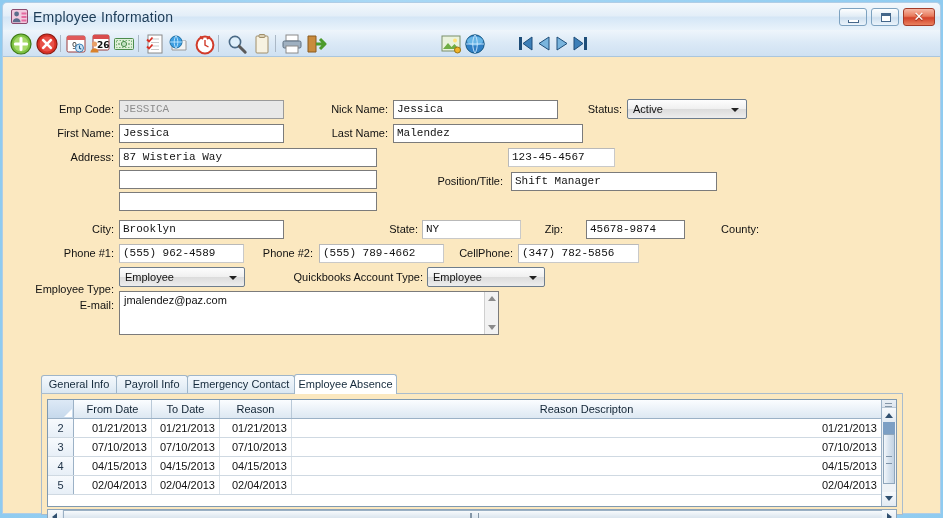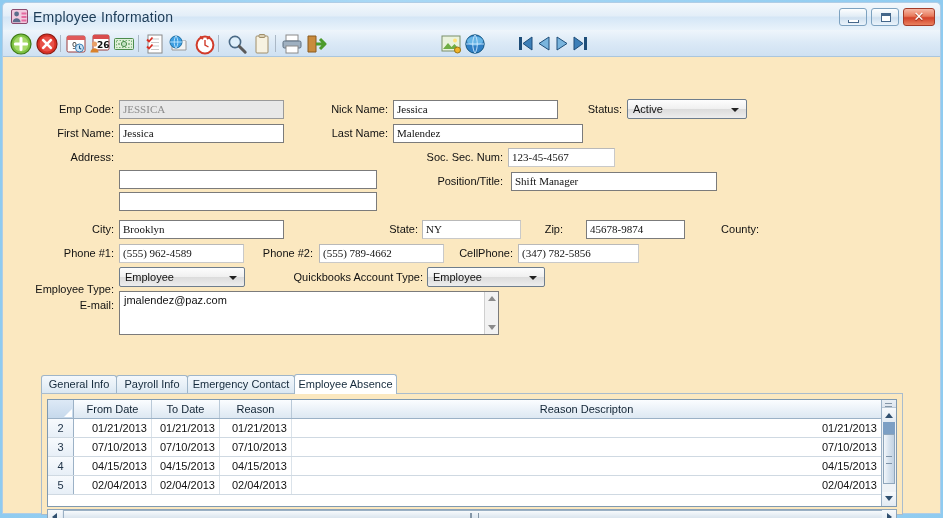--- a/index.html
+++ b/index.html
@@ -43,21 +43,21 @@
   .tb{position:absolute;top:3px;width:22px;height:22px;}
   .sep{position:absolute;top:5px;width:1px;height:17px;background:#aab8c6;}
 
   
   .nav{position:absolute;top:6px;width:14px;height:15px;cursor:pointer;}
 
   
   #form{position:absolute;left:0;top:27px;width:937px;height:456px;background:#fbe8c0;}
   .lbl{position:absolute;text-align:right;font-size:11px;color:#111;white-space:nowrap;}
   .fld{position:absolute;box-sizing:border-box;background:#fff;border:1px solid #7b7b7b;
-       font-family:Liberation Serif, serif;font-size:11px;color:#111;
+       font-family:Liberation Mono, monospace;font-size:11px;color:#111;
        padding:0 0 0 3px;line-height:17px;height:19px;overflow:hidden;white-space:nowrap;}
   .fld.thin{border:1px solid #c9c9c9;border-top-color:#b9b9b9;border-left-color:#b9b9b9;}
   .fld.disabled{background:#e8e8e8;color:#8c8c8c;border:1px solid #9a9a9a;}
   .combo{position:absolute;box-sizing:border-box;height:20px;border:1px solid #6e7d8c;
          border-radius:2px;
          background:linear-gradient(to bottom,#fdfdfd 0%,#f0f0f0 48%,#dcdcdc 52%,#ededed 100%);
          font-size:11px;line-height:18px;padding-left:5px;color:#111;overflow:hidden;
          white-space:nowrap;cursor:pointer;}
   .combo .arw{position:absolute;right:7px;top:8px;width:0;height:0;
               border-left:4px solid transparent;border-right:4px solid transparent;
@@ -291,24 +291,24 @@
         <span class="arw"></span>
       </div>
 
       <div class="lbl" style="left:20px;top:70px;width:91px">First Name:</div>
       <div class="fld" style="left:116px;top:67px;width:165px">Jessica</div>
 
       <div class="lbl" style="left:235px;top:70px;width:150px">Last Name:</div>
       <div class="fld" style="left:390px;top:67px;width:190px">Malendez</div>
 
       <div class="lbl" style="left:20px;top:94px;width:91px">Address:</div>
+      <div class="fld" style="left:116px;top:91px;width:258px">87 Wisteria Way</div>
       <div class="fld" style="left:116px;top:113px;width:258px"></div>
       <div class="fld" style="left:116px;top:135px;width:258px"></div>
 
-      <div class="lbl" style="left:320px;top:94px;width:180px">Soc. Sec. Num:</div>
       <div class="fld thin" style="left:505px;top:91px;width:107px">123-45-4567</div>
 
       <div class="lbl" style="left:330px;top:118px;width:170px">Position/Title:</div>
       <div class="fld" style="left:508px;top:115px;width:206px">Shift Manager</div>
 
       <div class="lbl" style="left:20px;top:166px;width:91px">City:</div>
       <div class="fld" style="left:116px;top:163px;width:165px">Brooklyn</div>
 
       <div class="lbl" style="left:320px;top:166px;width:95px">State:</div>
       <div class="fld thin" style="left:419px;top:163px;width:99px">NY</div>

